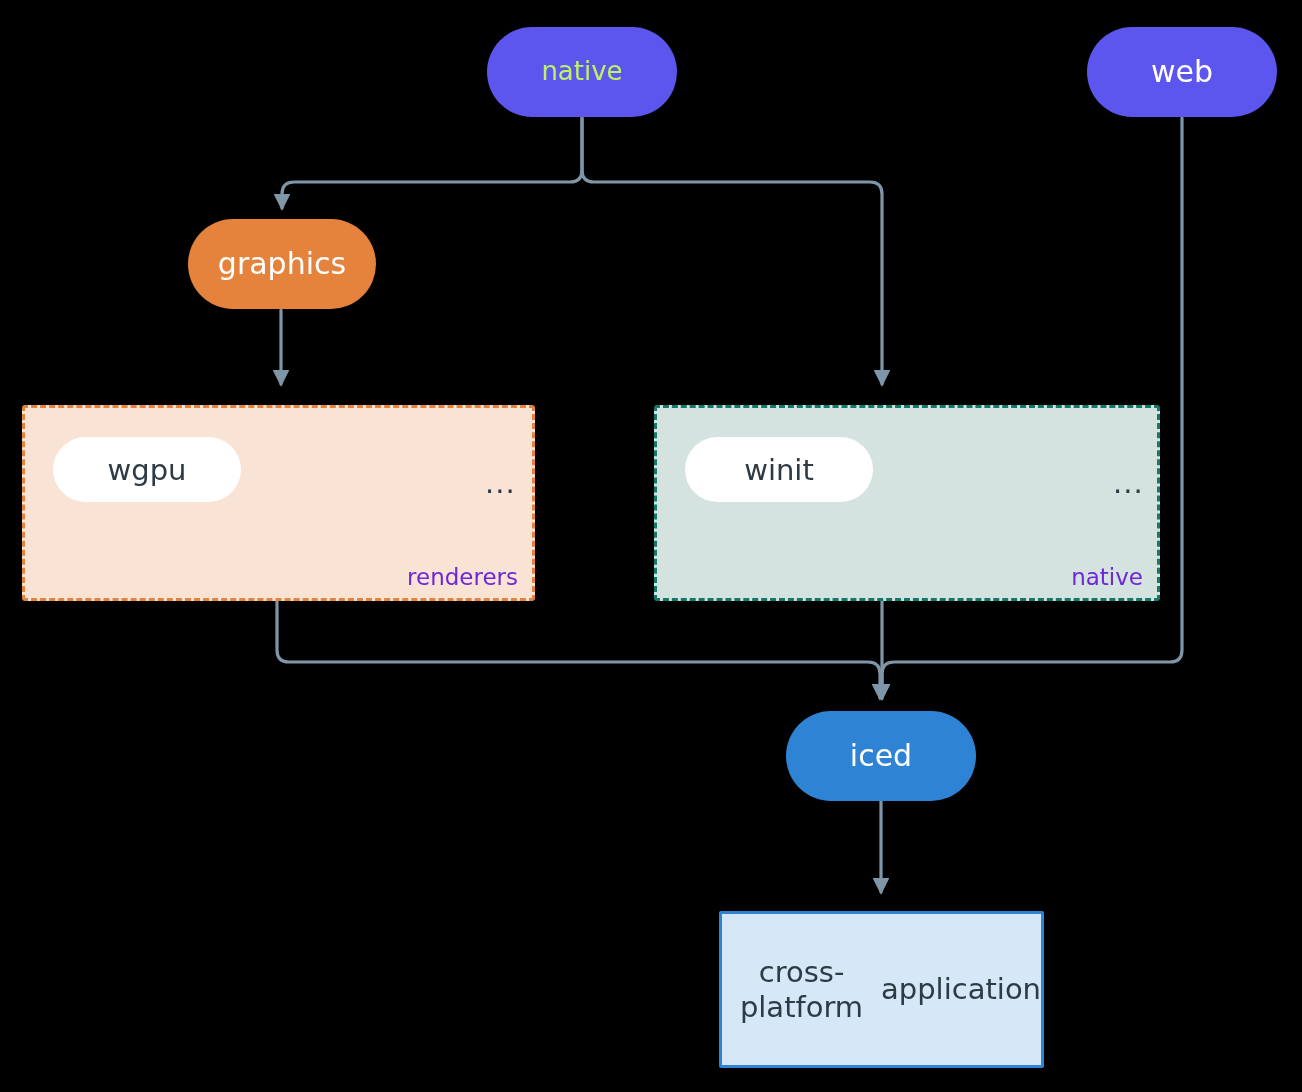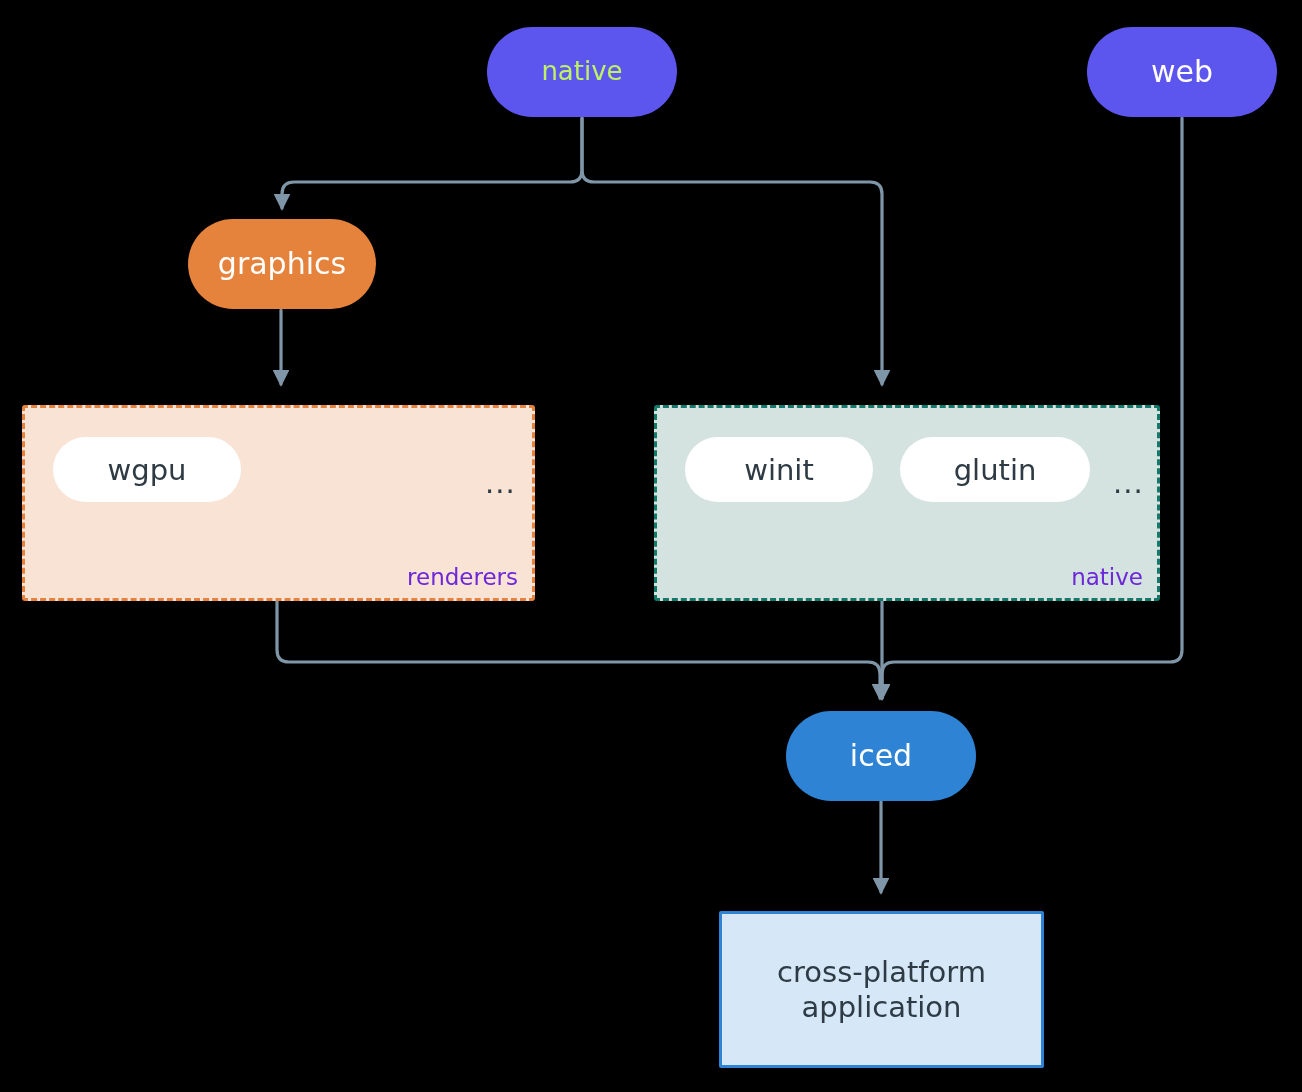--- a/index.html
+++ b/index.html
@@ -66,21 +66,21 @@
   }
   
   .node-app {
     left: 719px;  top: 911px;
     width: 325px; height: 157px;
     background: #D6E8F8;
     border: 3px solid #2E83D4;
     border-radius: 2px;
     color: #2E3B44;
     font-size: 29px;
-    flex-direction: column;
+    flex-direction: row;
   }
   .node-app .line { display: block; }
   
   .group {
     position: absolute;
     box-sizing: border-box;
     border-radius: 3px;
   }
   .group-renderers {
     left: 22px;  top: 405px;
@@ -166,21 +166,20 @@
   <div class="node node-web">web</div>
 
   <div class="group group-renderers">
     <div class="pill pill-1">wgpu</div>
     <div class="ellipsis ellipsis-r">...</div>
     <div class="group-label">renderers</div>
   </div>
 
   <div class="group group-shells">
     <div class="pill pill-1">winit</div>
-    <div class="pill pill-2">glutin</div>
     <div class="ellipsis ellipsis-s">...</div>
     <div class="group-label">native</div>
   </div>
 
   <div class="node node-iced">iced</div>
 
   <div class="node node-app">
     <span class="line">cross-platform</span>
     <span class="line">application</span>
   </div>

